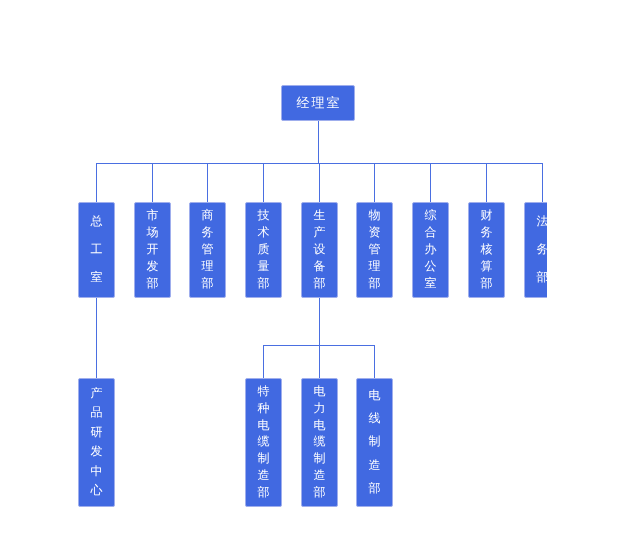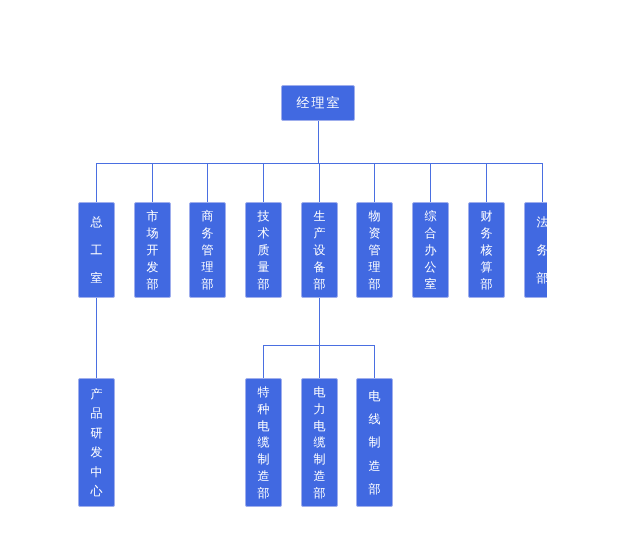--- a/index.html
+++ b/index.html
@@ -8,21 +8,21 @@
     --line: #4A6FE1;
     --text: #FFFFFF;
     --background: #FFFFFF;
   }
   html, body { margin: 0; padding: 0; background: var(--background); }
   .canvas {
     position: relative;
     width: 547px;
     height: 541px;
     background: var(--background);
-    font-family: Liberation Serif, serif;
+    font-family: Liberation Mono, monospace;
     overflow: hidden;
   }
   .node {
     position: absolute;
     background: var(--box-fill);
     border: 1px solid var(--box-border);
     border-radius: 2px;
     box-sizing: border-box;
     color: var(--text);
     display: flex;

